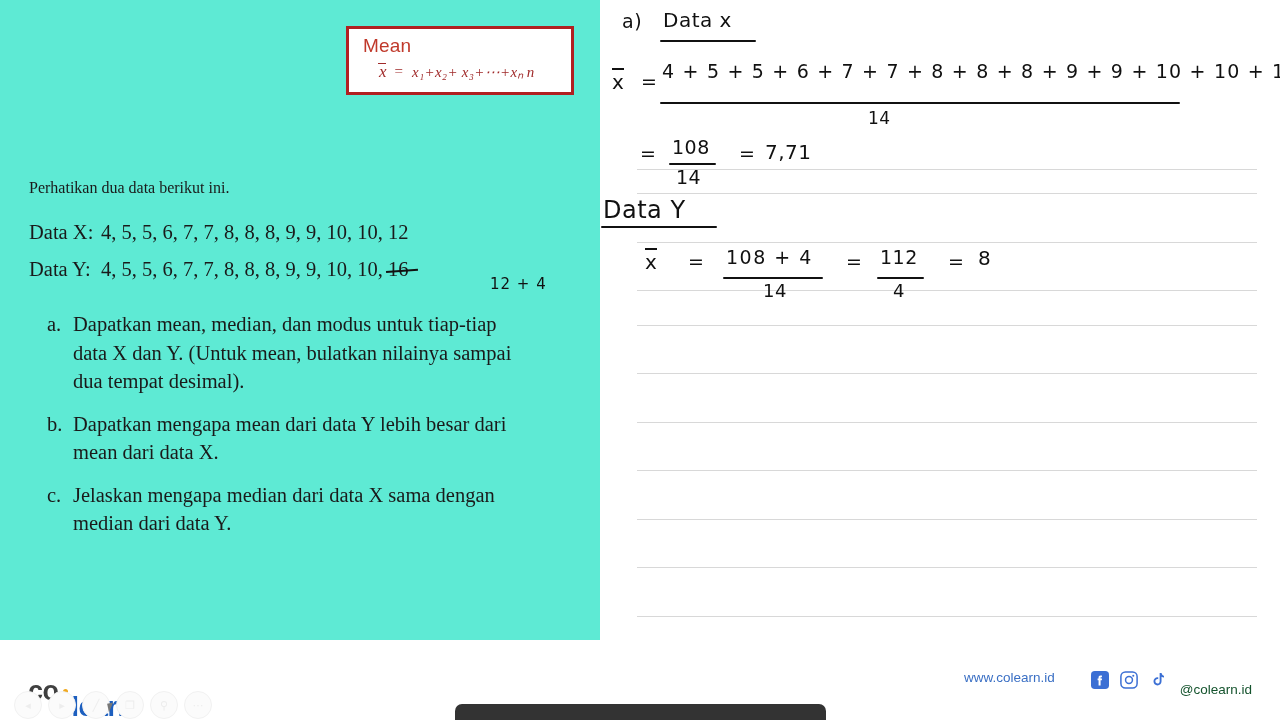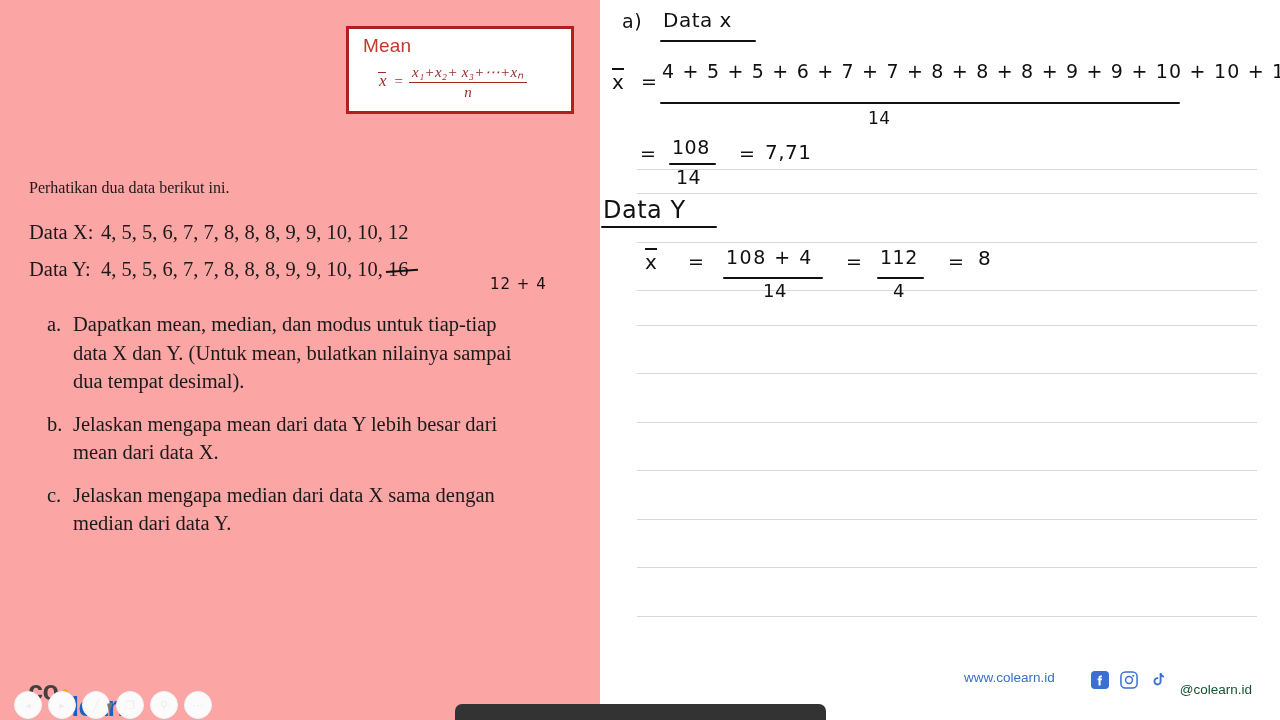--- a/index.html
+++ b/index.html
@@ -13,22 +13,22 @@
     position: relative;
     overflow: hidden;
     font-family: "Liberation Serif", serif;
     -webkit-font-smoothing: antialiased;
   }
 
   
   #left-panel {
     position: absolute;
     left: 0; top: 0;
-    width: 600px; height: 720px;
-    background: #fca5a5;
+    width: 600px; height: 640px;
+    background: #5eead4;
   }
 
   
   #mean-box {
     position: absolute;
     left: 346px; top: 26px;
     width: 228px;
     box-sizing: border-box;
     border: 3px solid #b02020;
     background: #ffffff;
@@ -59,21 +59,20 @@
   #mean-formula .xbar::before {
     content: "";
     position: absolute;
     left: 1px; right: 3px; top: 1px;
     height: 1px;
     background: #a02a2a;
   }
   #mean-formula .eq { margin: 0 6px; }
   .frac {
     display: inline-flex;
-    flex-direction: column;
     align-items: center;
     vertical-align: middle;
   }
   .frac .num {
     padding: 0 3px 1px 3px;
     white-space: nowrap;
     font-style: italic;
     letter-spacing: .3px;
   }
   .frac .bar {
@@ -295,21 +294,21 @@
 
   <div id="hand-correction">12 + 4</div>
 
   <div id="question-list">
     <div class="q-item">
       <span class="q-marker">a.</span>
       <span class="q-text">Dapatkan mean, median, dan modus untuk tiap-tiap data X dan Y. (Untuk mean, bulatkan nilainya sampai dua tempat desimal).</span>
     </div>
     <div class="q-item">
       <span class="q-marker">b.</span>
-      <span class="q-text">Jelaskan mengapa mean dari data Y lebih besar dari mean dari data X.</span>
+      <span class="q-text">Dapatkan mengapa mean dari data Y lebih besar dari mean dari data X.</span>
     </div>
     <div class="q-item">
       <span class="q-marker">c.</span>
       <span class="q-text">Jelaskan mengapa median dari data X sama dengan median dari data Y.</span>
     </div>
   </div>
 </div>
 
 <div id="right-panel"></div>
 

